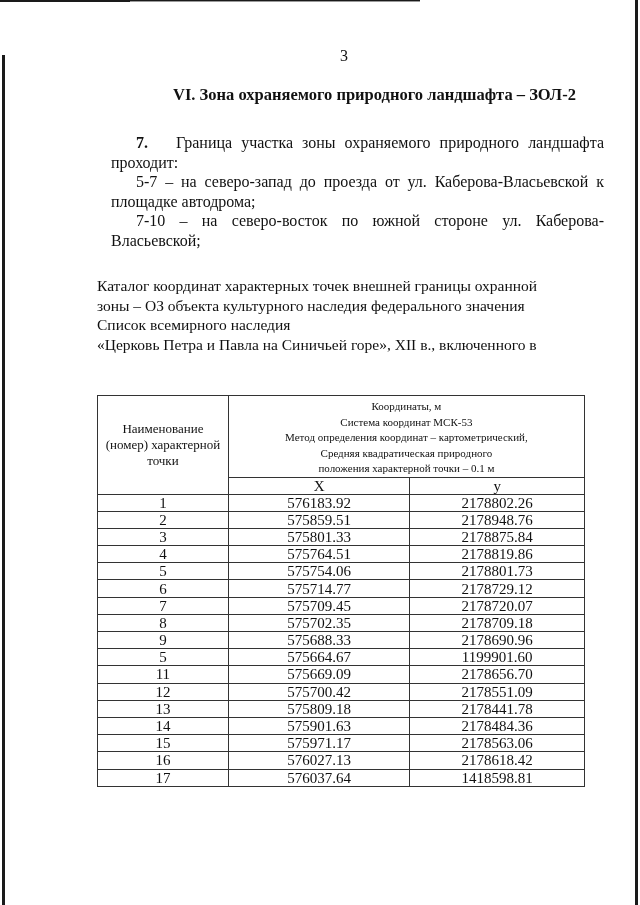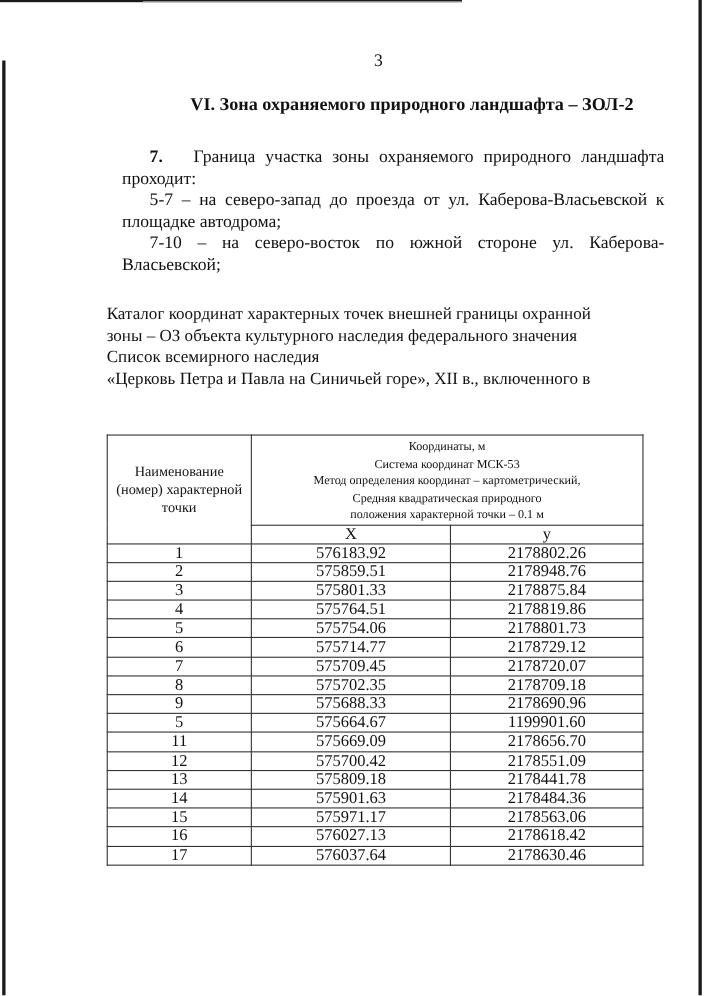--- a/index.html
+++ b/index.html
@@ -221,16 +221,16 @@
         <td>2178563.06</td>
       </tr>
       <tr>
         <td>16</td>
         <td>576027.13</td>
         <td>2178618.42</td>
       </tr>
       <tr>
         <td>17</td>
         <td>576037.64</td>
-        <td>2178630.46</td>
+        <td>1418598.81</td>
       </tr>
     </tbody>
 </table>
 
 </body></html>

